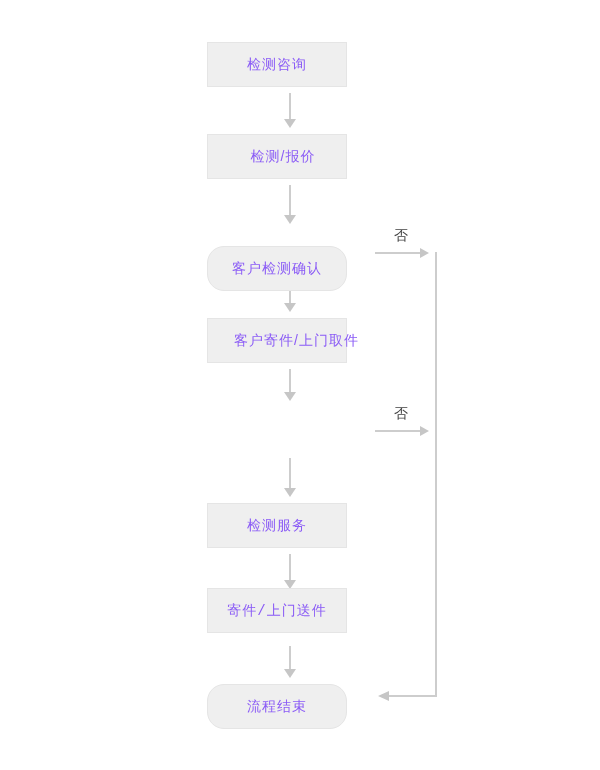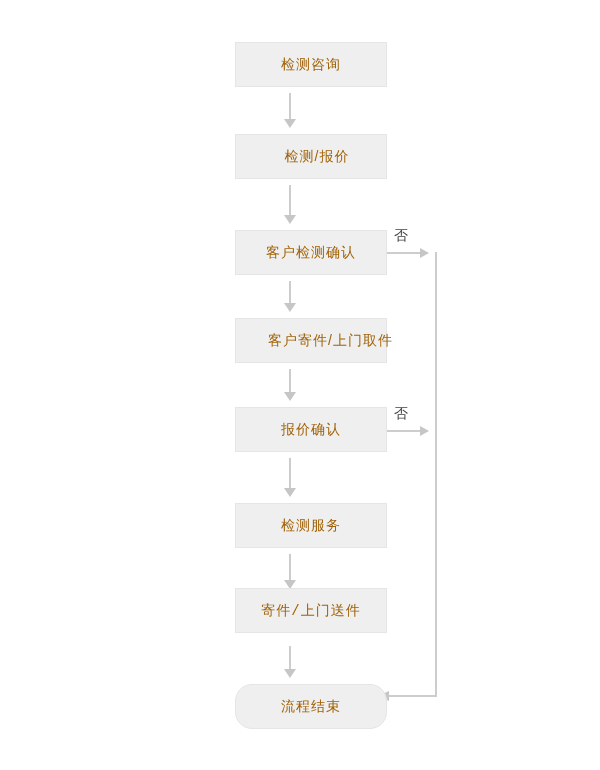--- a/index.html
+++ b/index.html
@@ -13,37 +13,36 @@
   }
   svg.arrows {
     position: absolute;
     left: 0; top: 0;
     width: 600px; height: 770px;
     pointer-events: none;
   }
   .node {
     position: absolute;
     left: 207px;
-    width: 152px;
+    width: 140px;
     height: 45px;
     box-sizing: border-box;
     background: #efefef;
     border: 1px solid #e5e5e5;
     display: flex;
     align-items: center;
     justify-content: center;
     font-size: 14px;
-    color: #a16207;
+    color: #8b5cf6;
     letter-spacing: 1px;
     white-space: nowrap;
-    margin-left: 28px;
   }
   .node-1 { top: 42px; }
   .node-2 { top: 134px; padding-left: 12px; }
-  .node-3 { top: 230px; }
+  .node-3 { top: 246px; border-radius: 17px; }
   .node-4 { top: 318px; padding-left: 39px; }
   .node-5 { top: 407px; }
   .node-6 { top: 503px; }
   .node-7 { top: 588px; font-family: Liberation Mono, monospace; }
   .node-8 { top: 684px; border-radius: 17px; }
   .branch-label {
     position: absolute;
     font-size: 14px;
     line-height: 14px;
     color: #3f3f3f;
@@ -108,21 +107,20 @@
     <g>
       <path class="arrow-line" d="M436 252 V696 H389"></path>
       <polygon class="arrow-head" points="389,691 389,701 378,696"></polygon>
     </g>
   </svg>
 
   <div class="node node-1">检测咨询</div>
   <div class="node node-2">检测/报价</div>
   <div class="node node-3">客户检测确认</div>
   <div class="node node-4">客户寄件/上门取件</div>
-  <div class="node node-5">报价确认</div>
   <div class="node node-6">检测服务</div>
   <div class="node node-7">寄件/上门送件</div>
   <div class="node node-8">流程结束</div>
 
   <span class="branch-label branch-label-1">否</span>
   <span class="branch-label branch-label-2">否</span>
 
 </div>
 
 </body></html>

